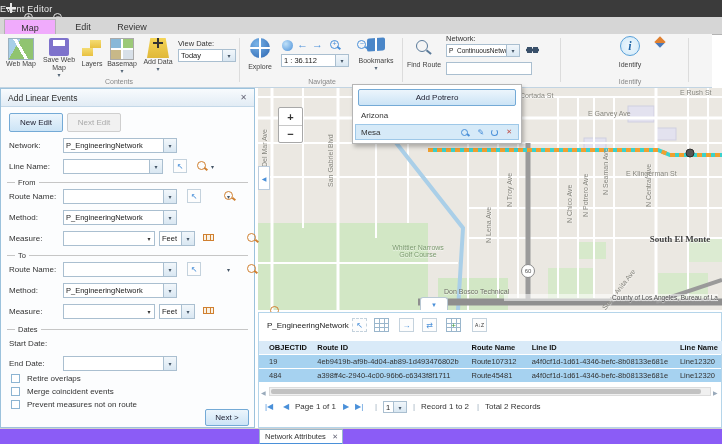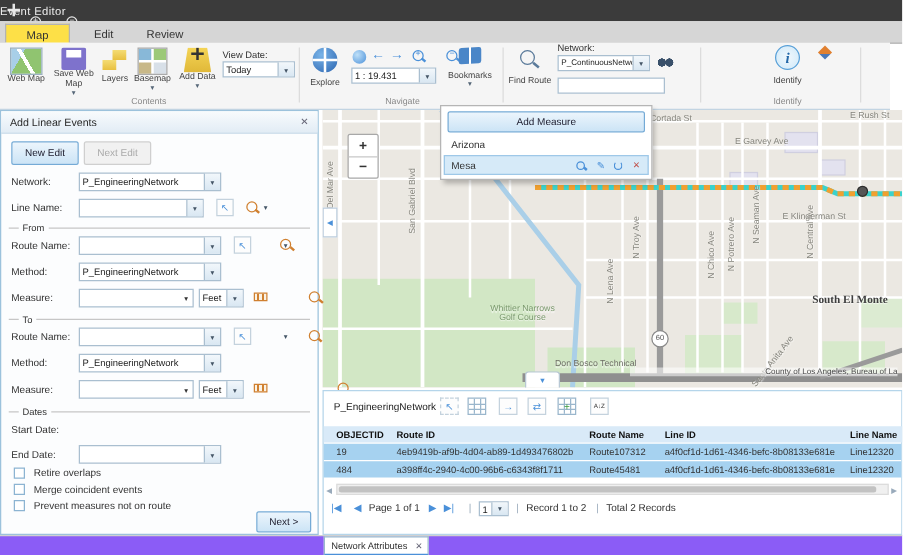--- a/index.html
+++ b/index.html
@@ -11,21 +11,21 @@
   .tb-title{font-size:9px;letter-spacing:.3px}
   .tb-cross{width:10px;height:10px;position:relative}
   .tb-cross::before{content:"";position:absolute;left:4px;top:0;width:2px;height:10px;background:#e6e6e6}
   .tb-cross::after{content:"";position:absolute;left:0;top:4px;width:10px;height:2px;background:#e6e6e6}
   .mag{display:inline-block;border:1.5px solid currentColor;border-radius:50%;position:relative;box-sizing:border-box}
   .mag::after{content:"";position:absolute;width:55%;height:1.5px;background:currentColor;right:-45%;bottom:-12%;transform:rotate(40deg)}
   .mag .mg{position:absolute;left:0;top:-2px;width:100%;text-align:center;font-size:7px;line-height:9px}
   
   .tabstrip{background:#d6d6d6;border-bottom:1px solid #b3b3b3}
   .tab{display:flex;align-items:center;justify-content:center;font-size:9px;color:#333}
-  .tab-active{background:#fde047;border:1px solid #b3b3b3;border-bottom:1px solid #f5f5f5}
+  .tab-active{background:#f0abfc;border:1px solid #b3b3b3;border-bottom:1px solid #f5f5f5}
   
   .ribbon{background:#f5f5f5;border-bottom:1px solid #c2d4e2}
   .rlabel{font-size:7px;color:#444;text-align:center;line-height:8px}
   .grouplbl{font-size:7px;color:#888;text-align:center}
   .vdiv{width:1px;background:#dcdcdc}
   .caret{font-size:6px;color:#567;text-align:center;line-height:6px}
   
   .sel{background:#fff;border:1px solid #aabfd0;display:flex;align-items:center;box-sizing:border-box}
   .sel .v{flex:1;padding:0 2px;white-space:nowrap;overflow:hidden;font-size:7.5px;color:#222}
   .sel .arr{width:12px;align-self:stretch;border-left:1px solid #aabfd0;background:linear-gradient(#f2f7fb,#d9e7f2);
@@ -168,21 +168,21 @@
     <div class="abs" style="left:244px;top:4px;width:32px">
       <div class="explore-ic" style="margin:0 auto"></div>
       <div class="rlabel" style="margin-top:5px">Explore</div>
     </div>
     <span class="abs globe-ic" style="left:282px;top:6px"></span>
     <span class="abs pgbtn" style="left:297px;top:4px;font-size:11px;font-weight:bold">←</span>
     <span class="abs pgbtn" style="left:312px;top:4px;font-size:11px;font-weight:bold">→</span>
     <span class="abs mag" style="left:330px;top:6px;width:9px;height:9px;color:#4a90d9"><span class="mg">+</span></span>
     <span class="abs mag" style="left:346px;top:6px;width:9px;height:9px;color:#4a90d9"><span class="mg">−</span></span>
     <div class="abs sel" style="left:281px;top:20px;width:68px;height:13px">
-      <span class="v">1 : 19.431</span>
+      <span class="v">1 : 36.112</span>
       <span class="arr">▾</span>
     </div>
     <div class="abs" style="left:354px;top:4px;width:44px">
       <div class="book-ic" style="margin:0 auto"></div>
       <div class="rlabel" style="margin-top:6px">Bookmarks</div>
       <div class="caret">▾</div>
     </div>
     <div class="abs grouplbl" style="left:244px;top:44px;width:156px">Navigate</div>
     <div class="abs vdiv" style="left:402px;top:4px;height:44px"></div>
 
@@ -300,21 +300,21 @@
     <div class="abs" style="left:0;top:78px;width:10px;height:22px;background:#fff;border:1px solid #bcd;display:flex;align-items:center;justify-content:center;color:#4a90d9;font-size:6px">
         <span>◀</span>
       </div>
     <div class="abs" style="left:162px;top:209px;width:26px;height:13px;background:#fff;border:1px solid #b8c8d4;border-bottom:none;border-radius:3px 3px 0 0;display:flex;align-items:center;justify-content:center;color:#4a90d9;font-size:6px">
         <span>▼</span>
       </div>
   </div>
 
   <div class="abs menu" style="left:352px;top:84px;width:168px;height:58px">
     <div class="abs btn" style="left:5px;top:4px;width:156px;height:15px">
-        <span>Add Measure</span>
+        <span>Add Potrero</span>
       </div>
     <div class="abs" style="left:2px;top:23px;width:164px;height:14px;display:flex;align-items:center">
       <span style="padding-left:6px">Arizona</span>
     </div>
     <div class="abs menurow-sel" style="left:2px;top:39px;width:164px;height:16px;display:flex;align-items:center">
       <span style="flex:1;padding-left:5px">Mesa</span>
       <span class="mag" style="width:7px;height:7px;color:#4a90d9;margin-right:9px"></span>
       <span style="color:#4a90d9;font-size:8px;margin-right:7px">✎</span>
       <span class="refresh" style="margin-right:8px"></span>
       <span style="color:#c05048;font-size:7px;margin-right:6px">✕</span>

